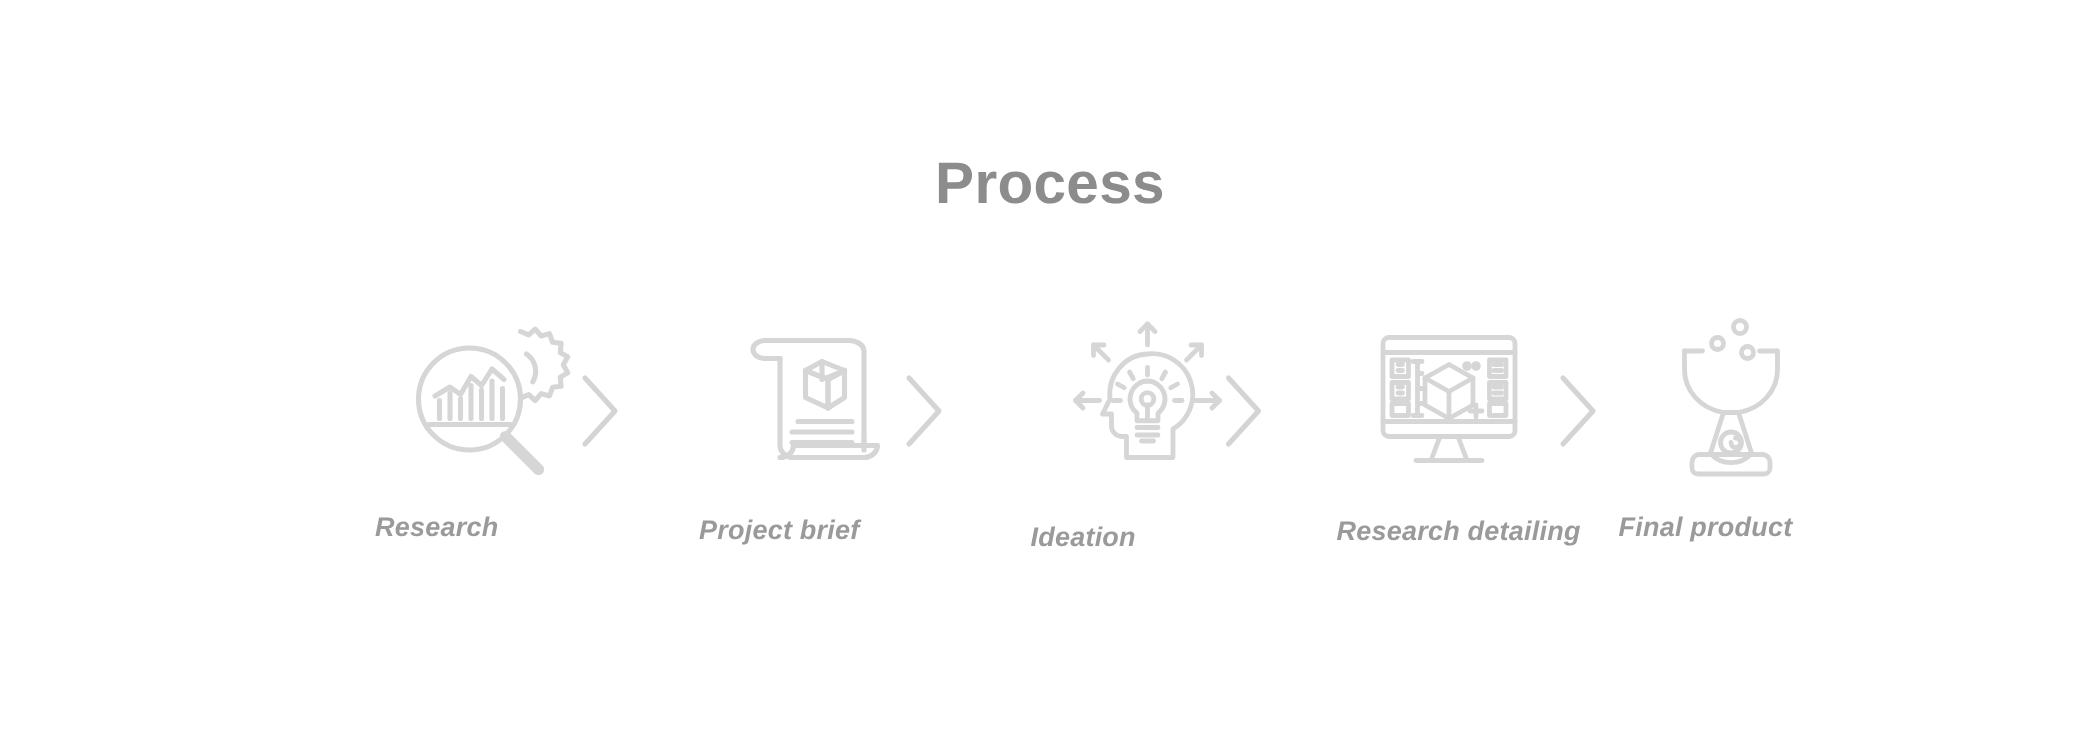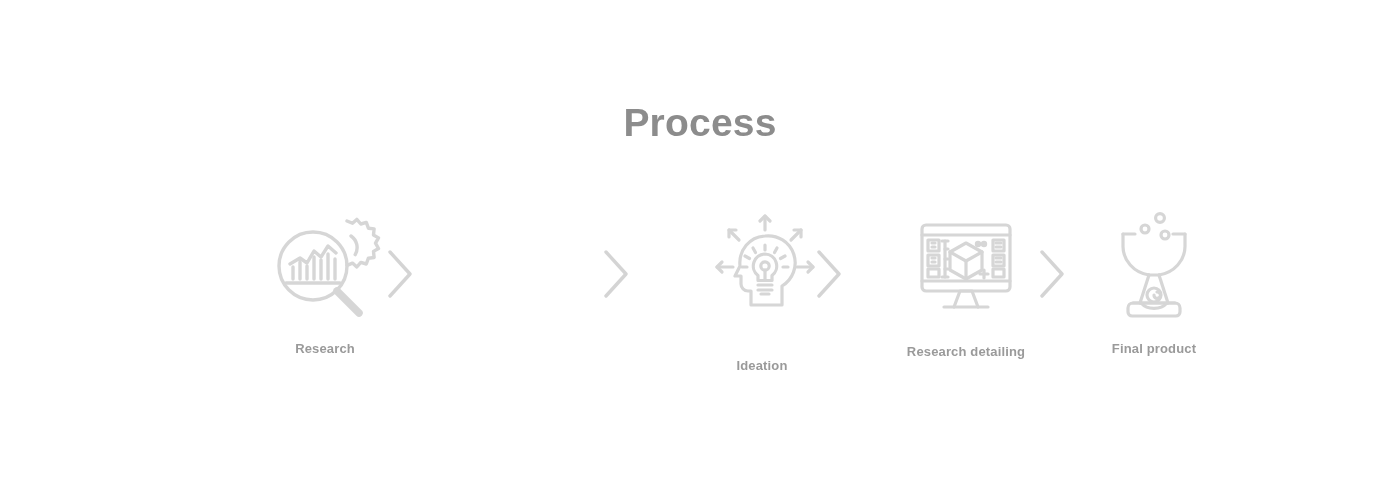--- a/index.html
+++ b/index.html
@@ -51,43 +51,43 @@
     width: 150px;
     height: 120px;
     display: flex;
     align-items: center;
     justify-content: center;
   }
   .step-label {
     position: absolute;
     left: 0;
     width: 150px;
-    text-align: center;
-    font-size: 13px;
+    font-size: 18px;
     font-weight: bold;
     color: #9a9a9a;
     letter-spacing: 0.15px;
     white-space: nowrap;
+    font-style: italic;
   }
   .chevron {
     position: absolute;
     top: 42px;
     width: 40px;
     height: 54px;
   }
   
   .step-0 { left: 14px; }
   .step-1 { left: 230px; }
   .step-2 { left: 451px; }
   .step-3 { left: 655px; }
   .step-4 { left: 843px; }
   
   .step-0 .step-label { top: 136px; }
   .step-1 .step-label { top: 138px; }
-  .step-2 .step-label { top: 153px; }
+  .step-2 .step-label { top: 143px; }
   .step-3 .step-label { top: 139px; }
   .step-4 .step-label { top: 136px; }
   
   .chev-0 { left: 143px; }
   .chev-1 { left: 359px; }
   .chev-2 { left: 572px; }
   .chev-3 { left: 795px; }
   svg { display: block; overflow: visible; }
 </style>
 </head>
@@ -119,20 +119,46 @@
           <path d="M17 53 l10-6 7 5 7-12 7 6 7-11 8 7"></path>
 
           <path d="M13 72 h54"></path>
 
           <path d="M64 80 l22 22" stroke-width="7.5"></path>
         </svg>
       </div>
       <div class="step-label">Research</div>
     </div>
 
+    <div class="step step-1">
+      <div class="step-icon">
+        <svg width="98" height="104" viewBox="0 0 98 104" fill="none" stroke="#d6d6d6" stroke-width="3.4" stroke-linecap="round" stroke-linejoin="round">
+
+          <path d="M18 14 h56 a10 7 0 0 1 10 7 v66"></path>
+          <path d="M18 14 a8 6 0 0 0 0 12 h10"></path>
+
+          <path d="M28 26 v58 a9 8 0 0 0 9 8"></path>
+
+          <path d="M37 92 h47 a9 8 0 0 0 9-8 h-56 a9 8 0 0 1 -9 8"></path>
+          <path d="M84 84 v-4"></path>
+
+          <path d="M45 34 l11-6 15 6 -11 6z"></path>
+          <path d="M45 34 v18 l15 7 v-19z"></path>
+          <path d="M60 40 l11-6 v18 l-11 7"></path>
+          <path d="M45 34 l15 6"></path>
+          <path d="M56 28 v12 l15 -6"></path>
+          <path d="M60 40 v19"></path>
+
+          <path d="M40 68 h36"></path>
+          <path d="M36 75 h40"></path>
+          <path d="M36 82 h40"></path>
+        </svg>
+      </div>
+      <div class="step-label">Project brief</div>
+    </div>
 
     <div class="step step-2">
       <div class="step-icon">
         <svg width="106" height="110" viewBox="0 0 106 110" fill="none" stroke="#d6d6d6" stroke-width="3.2" stroke-linecap="round" stroke-linejoin="round">
 
           <path d="M56 26 a26 27 0 0 0 -25 30 l-5 10 h6 v8 a7 7 0 0 0 7 7 h3 v14 h31 V76 a27 27 0 0 0 -17 -50z"></path>
 
           <path d="M56 44 a12 12 0 0 0 -7 21.5 v5 h14 v-5 A12 12 0 0 0 56 44z"></path>
           <circle cx="56" cy="56" r="4.2"></circle>
           <path d="M56 60 v10"></path>

